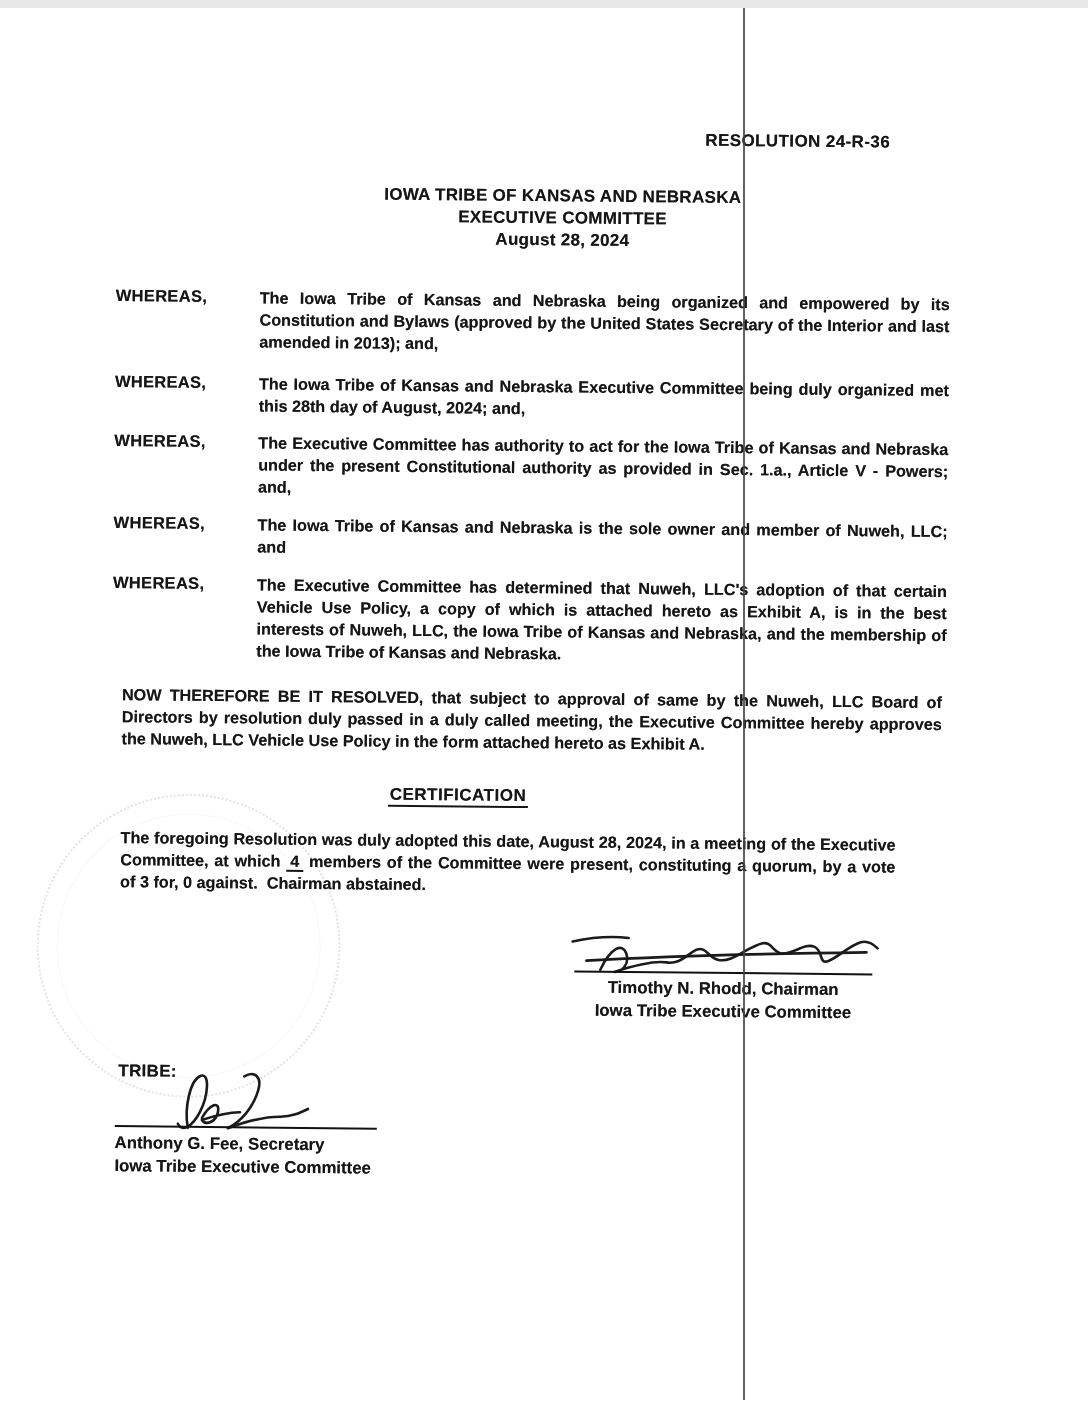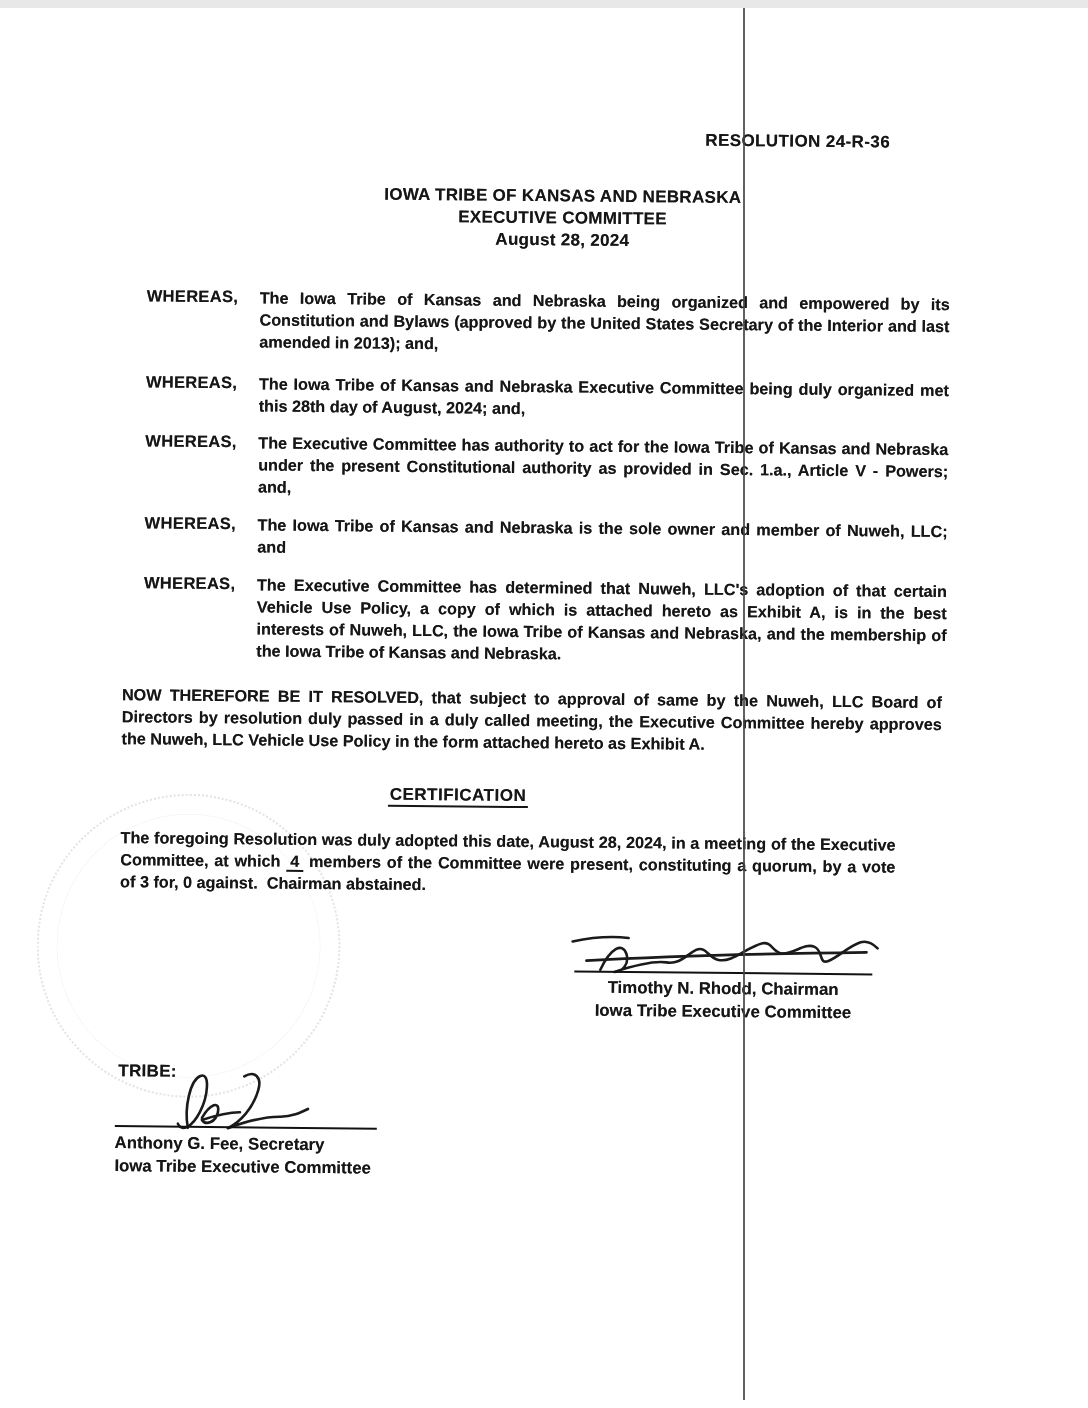--- a/index.html
+++ b/index.html
@@ -16,21 +16,21 @@
   }
   .scan-rotate{
     position:absolute;inset:0;
     transform:rotate(0.55deg);
     transform-origin:420px 60px;
   }
   .abs{position:absolute;}
   .res-number{left:706px;top:120px;font-size:17px;letter-spacing:0.4px;}
   .title-block{left:284px;top:176px;width:560px;text-align:center;font-size:17px;line-height:22px;letter-spacing:0.3px;}
   .whereas-row{left:0;right:0;}
-  .w-label{position:absolute;left:149px;top:1px;font-size:16.5px;letter-spacing:0.3px;}
+  .w-label{position:absolute;left:118px;top:1px;font-size:16.5px;letter-spacing:0.3px;}
   .w-body{margin-left:262px;width:690px;font-size:16.2px;line-height:22px;text-align:justify;}
   .resolved{left:128px;top:678px;width:820px;font-size:16.2px;line-height:22px;text-align:justify;}
   .cert-heading{left:300px;top:777px;width:330px;text-align:center;font-size:17px;letter-spacing:0.5px;}
   .cert-heading span{border-bottom:2.5px solid #161616;padding:0 2px 1px 2px;}
   .cert-par{left:128px;top:821px;width:775px;font-size:16.2px;line-height:22px;text-align:justify;}
   .u-count{border-bottom:2px solid #161616;padding:0 4px;}
   .sig-line{height:2px;background:#121212;}
   .sig-center{text-align:center;font-size:16.8px;line-height:23px;}
   .attest-label{left:128px;top:1056px;font-size:17px;letter-spacing:0.3px;}
   .attest-name{left:125px;top:1126px;font-size:16.8px;line-height:23px;}

